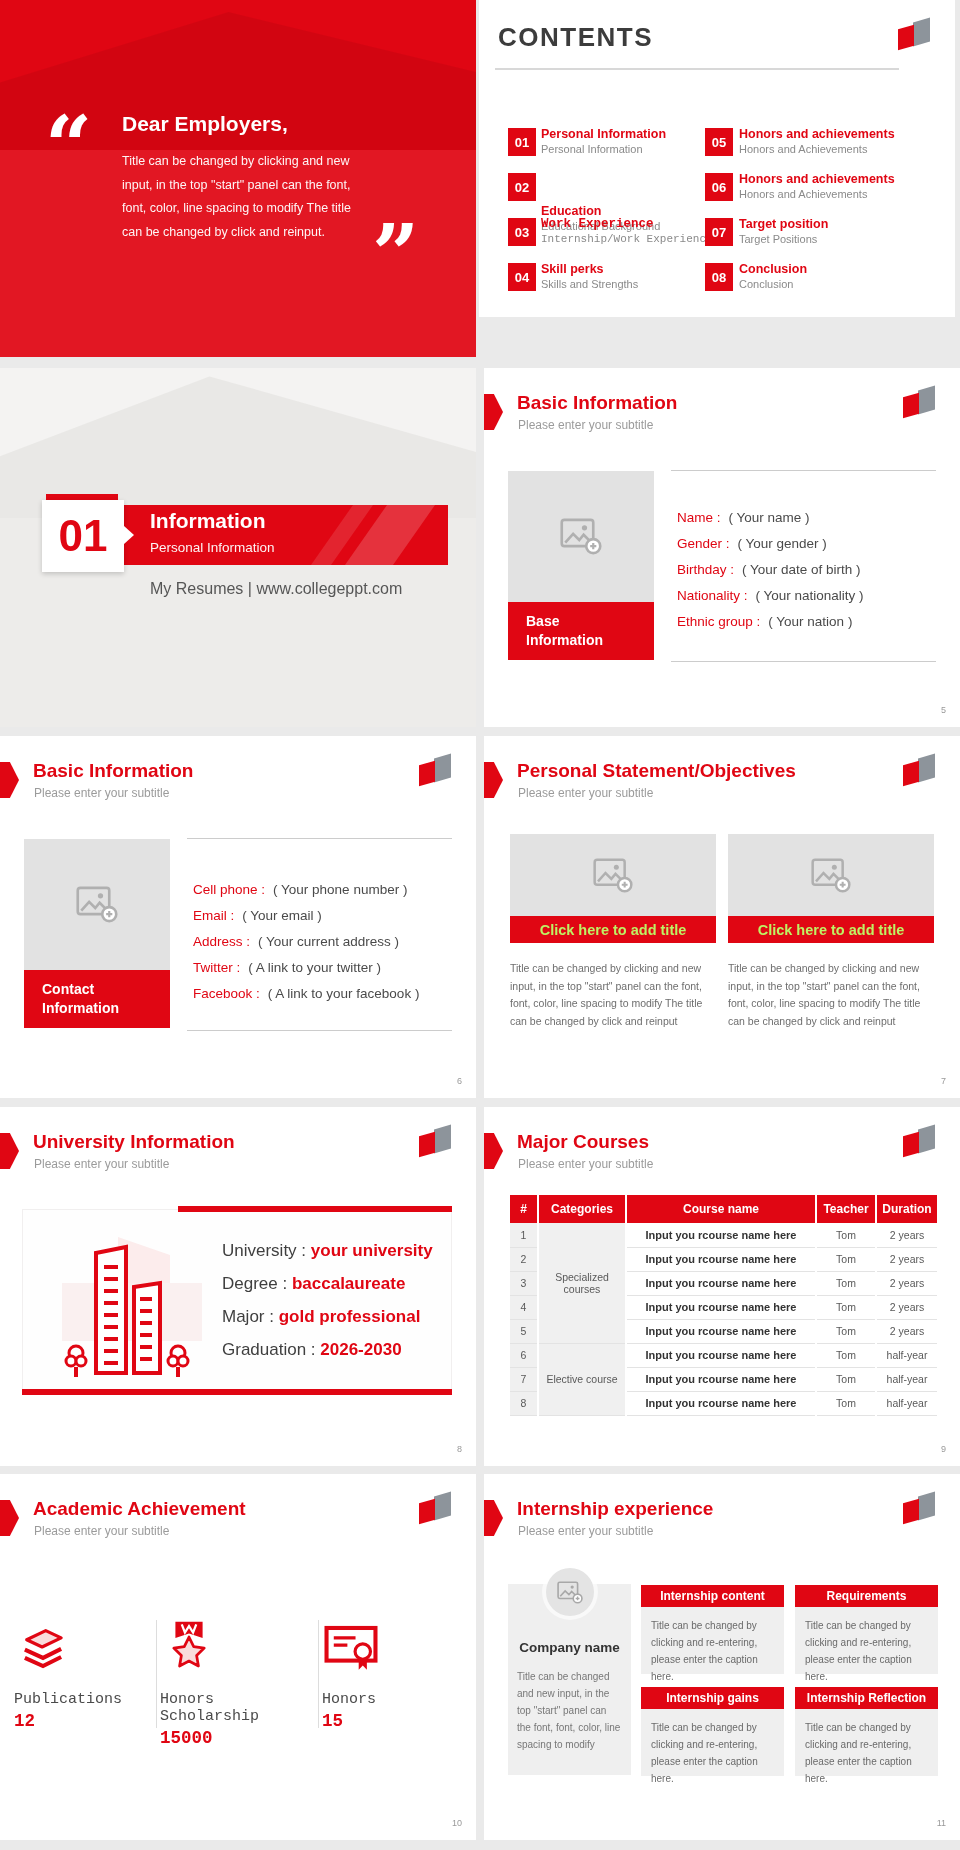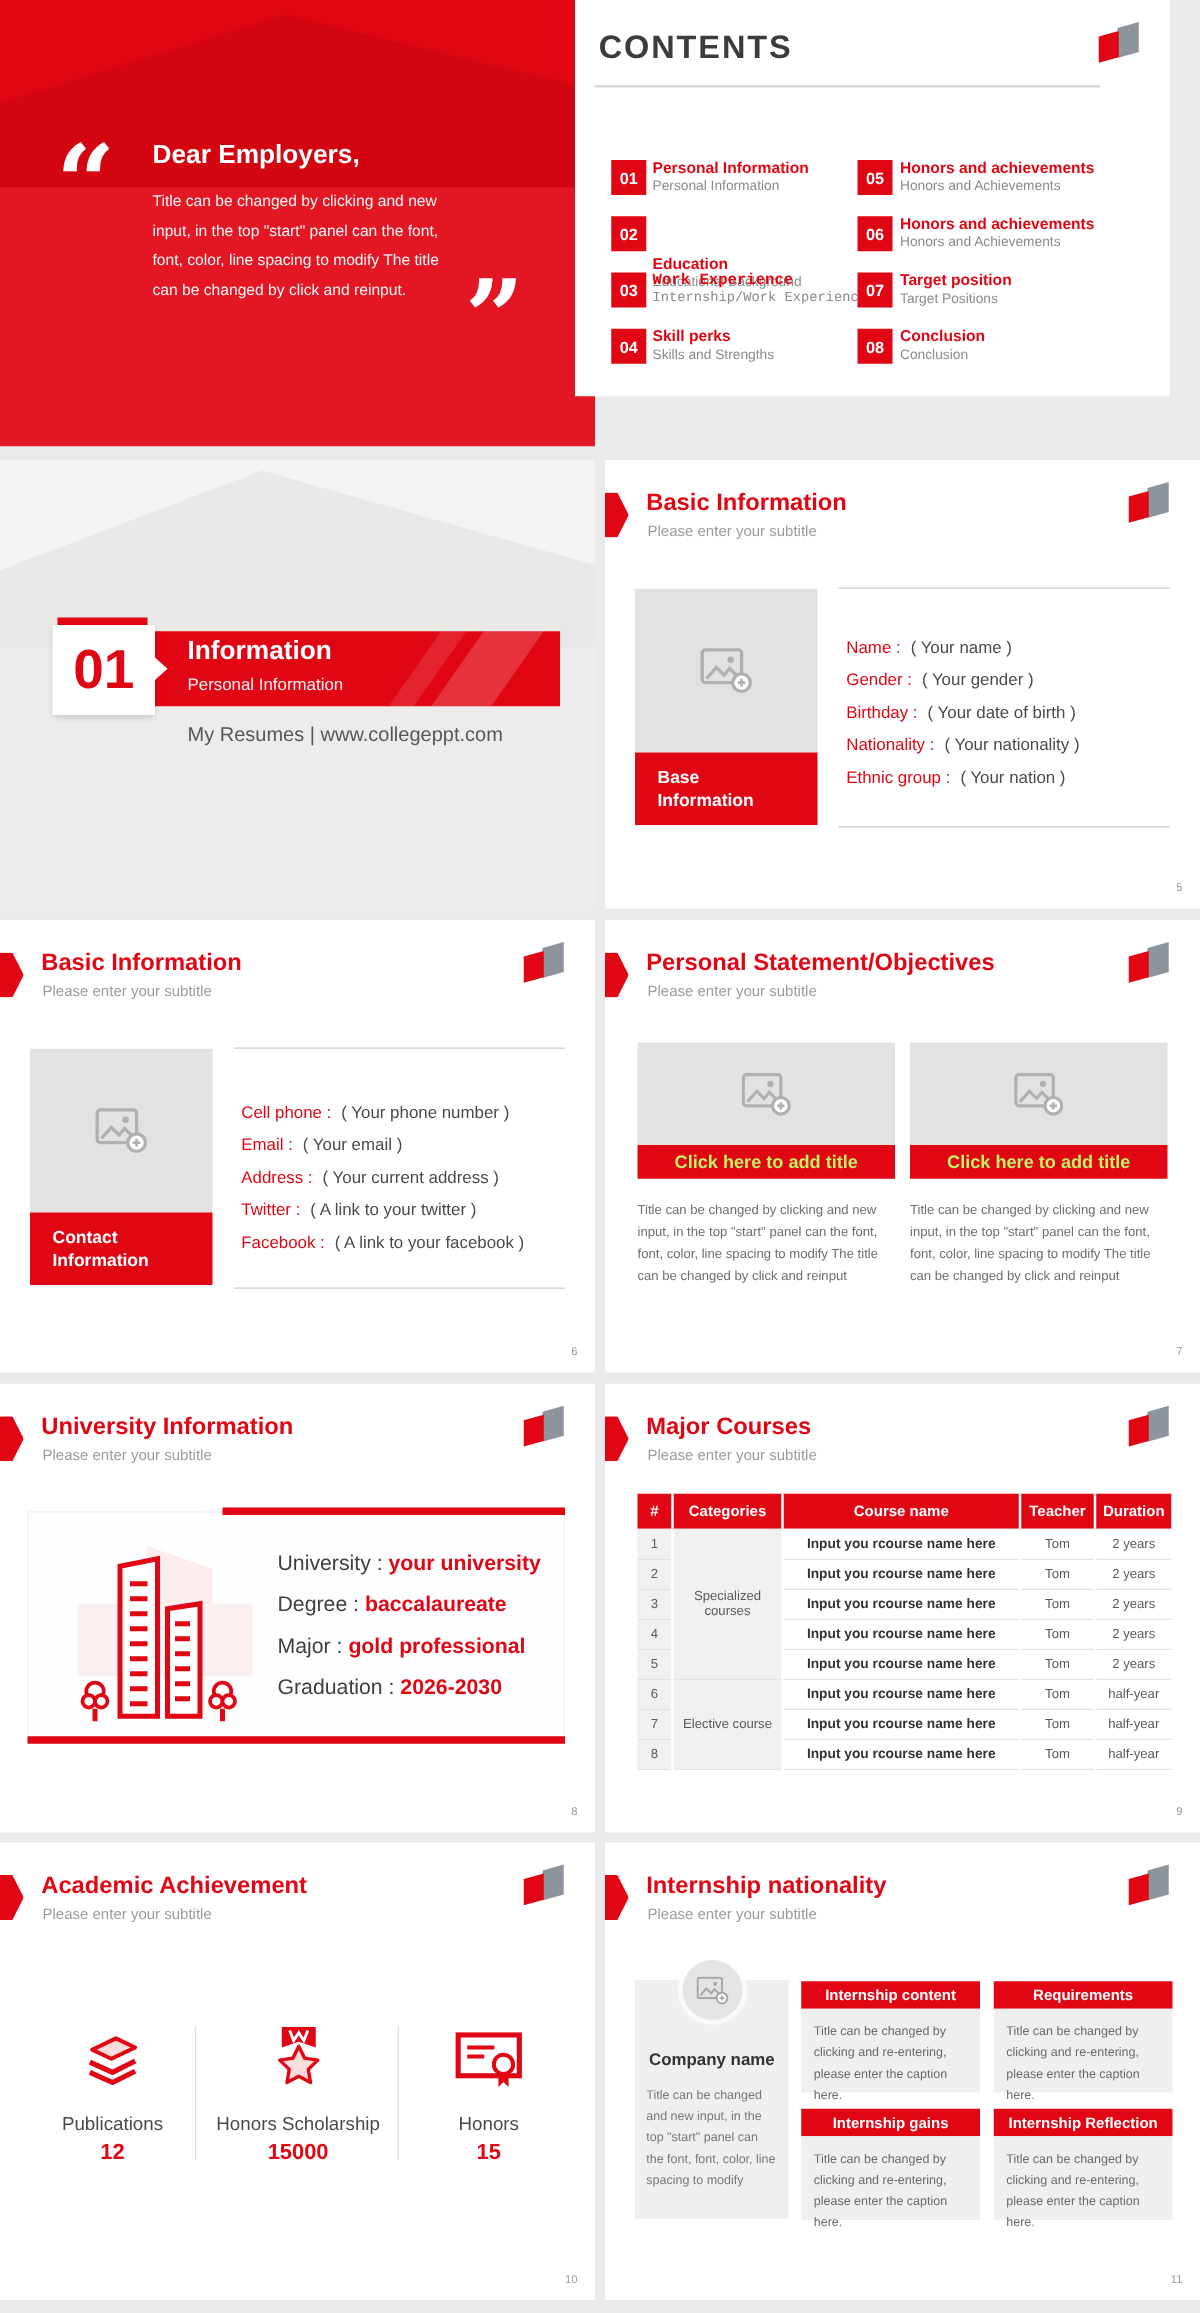--- a/index.html
+++ b/index.html
@@ -43,21 +43,21 @@
   
   table.courses{border-collapse:collapse;width:428px;table-layout:fixed;font-size:10.5px;color:#595959;}
   table.courses th{background:var(--accent);color:#fff;font-size:12px;font-weight:bold;height:28px;border-right:2px solid #fff;}
   table.courses td{height:24px;text-align:center;border-bottom:1px solid #e3e3e3;border-right:2px solid #fff;background:#fff;}
   table.courses td.grey{background:#f0f0f0;}
   table.courses td.course{font-weight:bold;color:#333;font-size:11px;}
   
   .i-head{position:absolute;height:22px;background:var(--accent);color:#fff;font-weight:bold;font-size:12px;display:flex;align-items:center;justify-content:center;}
   .i-body{position:absolute;background:var(--card);font-size:10px;color:#6a6a6a;line-height:17px;padding:10px 10px 0 10px;}
   
-  .stat{position:absolute;text-align:center;}
+  .stat{position:absolute;font-family:Liberation Mono, monospace;}
   .stat-label{font-size:15px;color:#4a4a4a;margin-top:10px;}
   .stat-value{font-size:17.5px;font-weight:bold;color:var(--accent);margin-top:3px;}
   .vdiv{position:absolute;width:1px;background:#ddd;}
 </style>
 </head>
 <body>
 
 <svg width="0" height="0" style="position:absolute" aria-hidden="true">
   <defs>
     <symbol id="img-ph" viewBox="0 0 48 42">
@@ -90,21 +90,21 @@
 
   <div class="slide" style="left:0;top:0;width:476px;height:357px;background:var(--accent);">
     <div class="abs" style="left:0;top:0;width:476px;height:150px;background:rgba(0,0,0,.06);clip-path:polygon(0 55%,48% 8%,100% 48%,100% 100%,0 100%);"></div>
     <div class="abs" style="left:0;top:150px;width:476px;height:207px;background:rgba(255,255,255,.07);"></div>
     <div class="abs q-mark" style="left:45px;top:110px;">“</div>
     <div class="abs" style="left:122px;top:112px;font-size:21px;font-weight:bold;color:#ffffff;">Dear Employers,</div>
     <div class="abs" style="left:122px;top:150px;width:248px;font-size:12.5px;line-height:23.5px;color:rgba(255,255,255,.96);">Title can be changed by clicking and new input, in the top "start" panel can the font, font, color, line spacing to modify The title can be changed by click and reinput.</div>
     <div class="abs q-mark" style="left:372px;top:218px;">”</div>
   </div>
 
-  <div class="slide" style="left:460px;top:0;width:476px;height:317px;">
+  <div class="slide" style="left:479px;top:0;width:476px;height:317px;">
     <div class="abs" style="left:19px;top:22px;font-size:26px;font-weight:bold;color:var(--ink);letter-spacing:1.5px;">CONTENTS</div>
     <div class="logo">
       <span class="l-grey"></span>
       <span class="l-red"></span>
     </div>
     <div class="abs" style="left:16px;top:68px;width:404px;height:2px;background:#d8d8d8;"></div>
 
     <div class="citem-num" style="left:29px;top:128px;">01</div>
     <div class="abs" style="left:62px;top:127px;">
       <div class="citem-title">Personal Information</div>
@@ -432,21 +432,21 @@
           <use href="#ico-cert"></use>
         </svg>
       <div class="stat-label">Honors</div>
       <div class="stat-value">15</div>
     </div>
     <div class="pagenum">10</div>
   </div>
 
   <div class="slide" style="left:484px;top:1474px;width:476px;height:366px;">
     <div class="hdr-arrow"></div>
-    <div class="hdr-title">Internship nationality</div>
+    <div class="hdr-title">Internship experience</div>
     <div class="hdr-sub">Please enter your subtitle</div>
     <div class="logo">
       <span class="l-grey"></span>
       <span class="l-red"></span>
     </div>
     <div class="abs" style="left:24px;top:110px;width:123px;height:191px;background:var(--card);"></div>
     <div class="abs" style="left:62px;top:94px;width:48px;height:48px;border-radius:50%;background:#e4e4e4;display:flex;align-items:center;justify-content:center;color:#a8a8a8;box-shadow:0 0 0 4px rgba(255,255,255,.6);">
       <svg width="26" height="23">
           <use href="#img-ph"></use>
         </svg>

